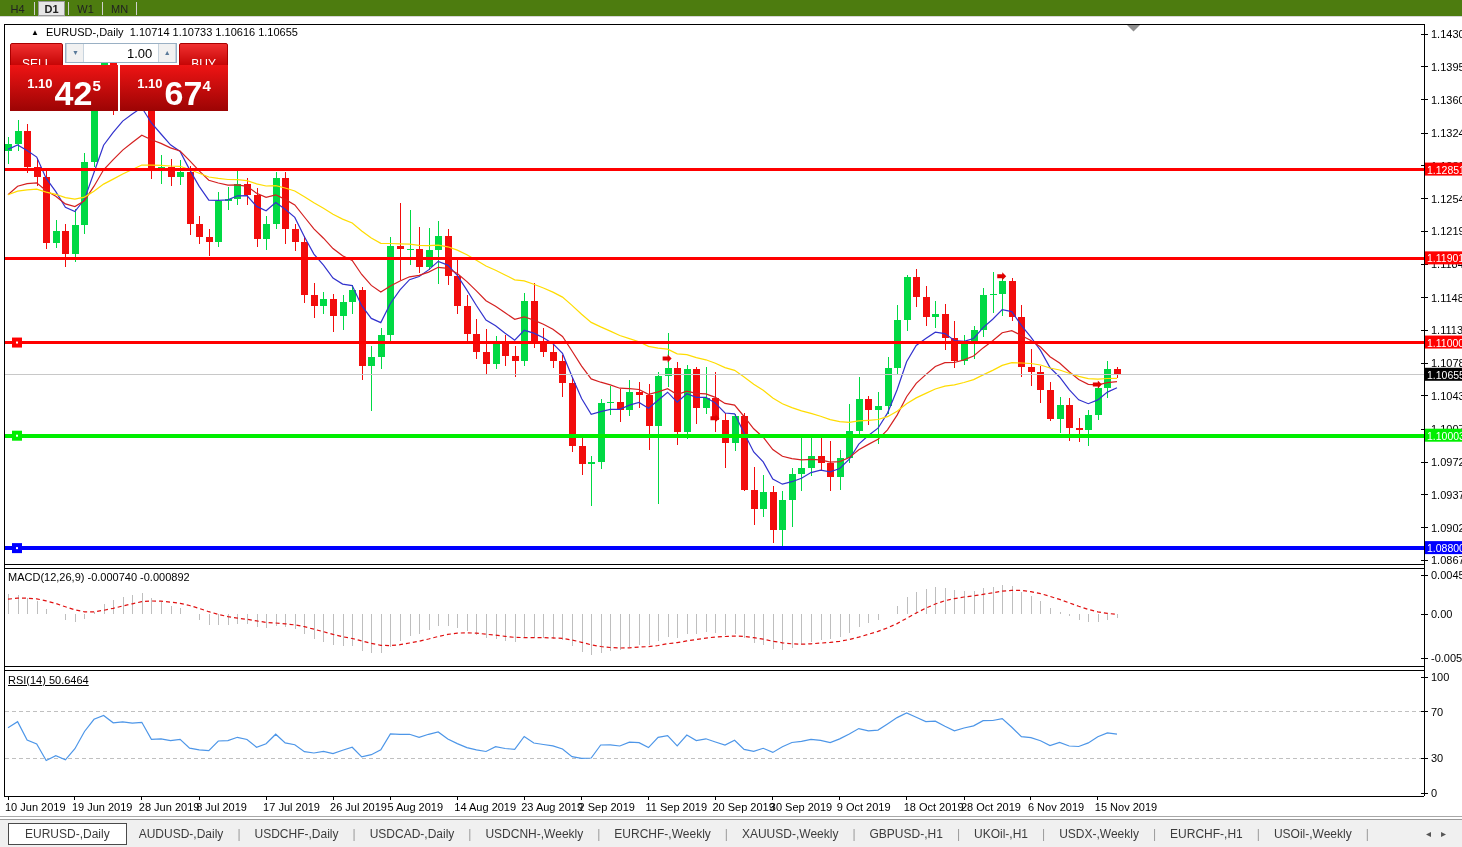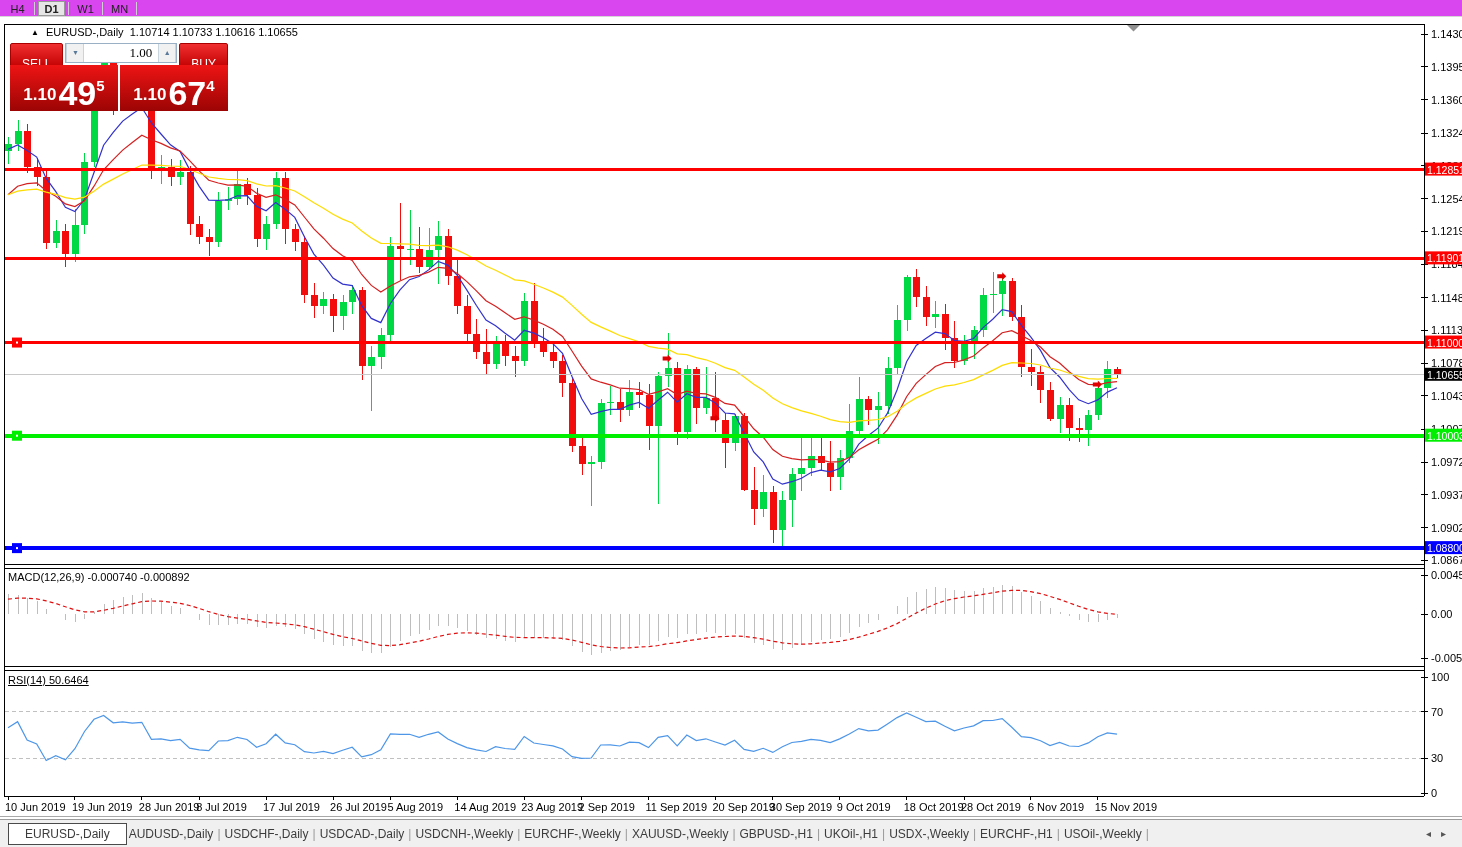--- a/index.html
+++ b/index.html
@@ -1,49 +1,49 @@
 <!DOCTYPE html>
 <html><head>
 <meta charset="utf-8">
 <style>
   html,body{margin:0;padding:0;background:#e4e4e4;}
   *{box-sizing:border-box;}
   .screen{position:relative;width:1462px;height:847px;background:#ffffff;overflow:hidden;
           font-family:"Liberation Sans",sans-serif;-webkit-font-smoothing:none;}
   
-  .tf-toolbar{position:absolute;left:0;top:0;width:1462px;height:17px;background:#d946ef;
+  .tf-toolbar{position:absolute;left:0;top:0;width:1462px;height:17px;background:#4d7c0f;
               border-bottom:1px solid #d6d6d6;display:flex;align-items:center;padding-left:4px;}
   .tf-btn{height:15px;min-width:27px;padding:0 4px;font-size:11px;line-height:14px;color:#222;
           background:transparent;border:1px solid transparent;text-align:center;cursor:default;}
   .tf-btn.active{background:#e6e6e6;border:1px solid #9a9a9a;font-weight:bold;}
   .tf-sep{width:1px;height:13px;background:#d0d0d0;margin:0 3px;}
   
   .symbol-header{position:absolute;left:31px;top:26px;font-size:11px;color:#000;z-index:5;}
   .symbol-header .tri{font-size:8px;position:relative;top:-1px;margin-right:4px;}
   .pane-label{position:absolute;left:8px;font-size:11px;color:#000;z-index:5;}
   
   .trade-widget{position:absolute;left:10px;top:43px;width:218px;z-index:6;}
   .tw-row1{display:flex;height:20px;gap:2px;}
   .tw-btn{flex:0 0 48px;border:1px solid #a00;border-radius:2px;color:#fff;font-size:12px;
           background:linear-gradient(#f03030,#c40404);padding:11px;line-height:18px;text-align:center;}
   .tw-spin{flex:1;display:flex;border:1px solid #9ab0c4;background:#fff;}
   .tw-spin button{width:18px;border:none;background:#f1f1f1;border-left:1px solid #c8d4de;border-right:1px solid #c8d4de;
           font-size:7px;color:#5a7a9a;padding:0;line-height:8px;}
   .tw-spin input{flex:1;border:none;outline:none;font-size:13px;text-align:right;padding-right:6px;width:40px;
-          font-family:Liberation Serif, serif;}
+          font-family:Liberation Sans, sans-serif;}
   .tw-row2{display:flex;gap:2px;margin-top:2px;height:46px;}
   .tw-quote{flex:1;background:linear-gradient(#ee1414,#9c0404);color:#fff;display:flex;align-items:flex-end;
           justify-content:center;padding-bottom:3px;}
-  .tw-quote .pfx{font-size:17px;font-weight:bold;margin-right:2px;margin-bottom:3px;}
+  .tw-quote .pfx{font-size:13px;font-weight:bold;margin-right:2px;margin-bottom:17px;}
   .tw-quote .big{font-size:34px;font-weight:bold;line-height:30px;}
   .tw-quote .pip{font-size:15px;font-weight:bold;position:relative;top:-14px;}
   
   .tabbar{position:absolute;left:0;top:819px;width:1462px;height:28px;background:#f0f0f0;
           border-top:1px solid #9b9b9b;display:flex;align-items:center;font-size:12px;color:#3c3c3c;}
-  .tab{padding:3px 2px;white-space:nowrap;cursor:default;}
+  .tab{padding:3px 12px;white-space:nowrap;cursor:default;}
   .tab.active{background:#fff;border:1px solid #4a4a4a;padding:3px 16px;margin-left:8px;}
   .tab-sep{color:#999;margin:0 2px;}
   .tab-nav{position:absolute;right:6px;top:8px;font-size:10px;color:#555;letter-spacing:10px;}
   svg text{font-family:"Liberation Sans",sans-serif;}
 </style>
 </head>
 <body>
 
 <div class="screen">
 
@@ -572,21 +572,21 @@
       <div class="tw-spin">
         <button>▼</button>
         <input value="1.00" style="">
         <button>▲</button>
       </div>
       <button class="tw-btn">BUY</button>
     </div>
     <div class="tw-row2">
       <div class="tw-quote">
         <span class="pfx">1.10</span>
-        <span class="big">49</span>
+        <span class="big">42</span>
         <span class="pip">5</span>
       </div>
       <div class="tw-quote">
         <span class="pfx">1.10</span>
         <span class="big">67</span>
         <span class="pip">4</span>
       </div>
     </div>
   </div>
 

